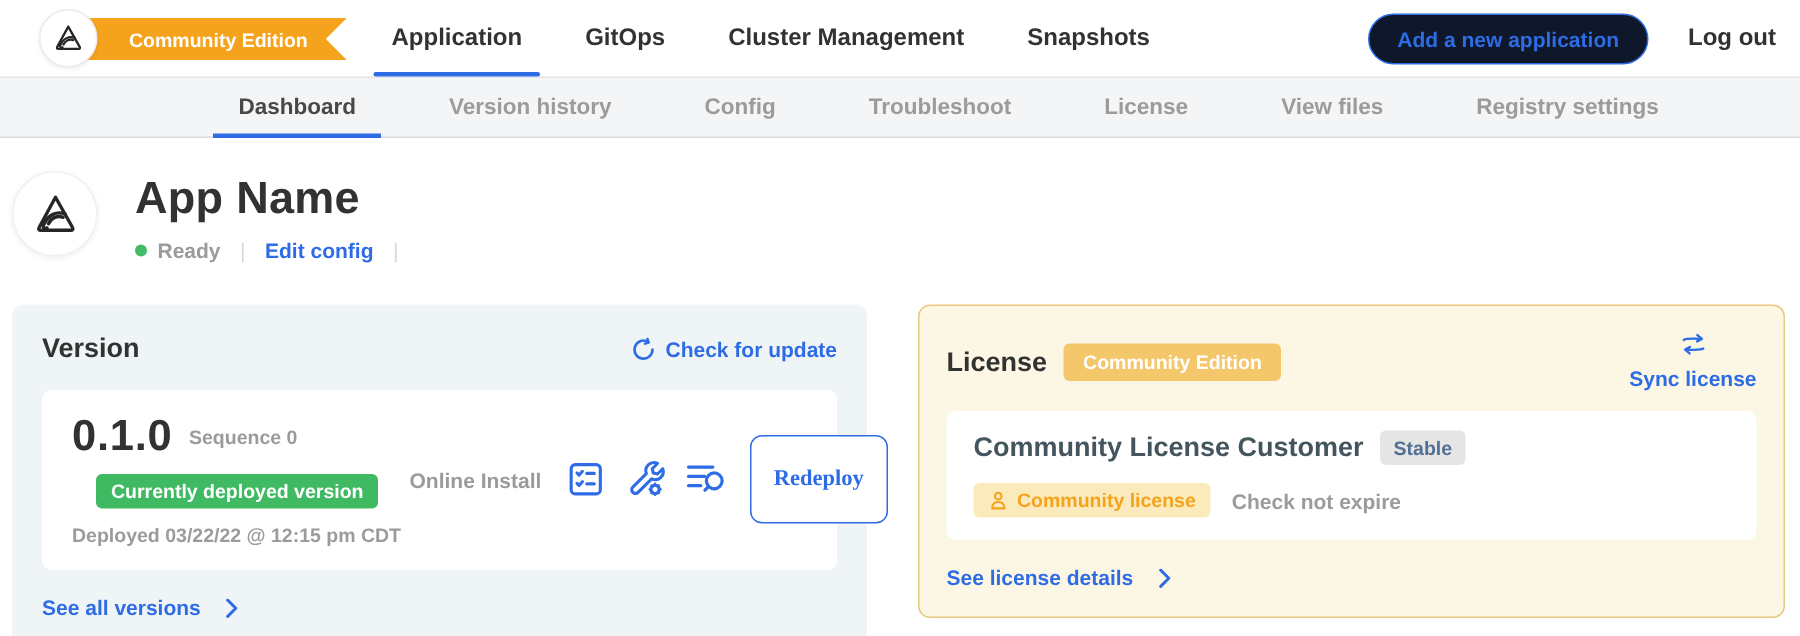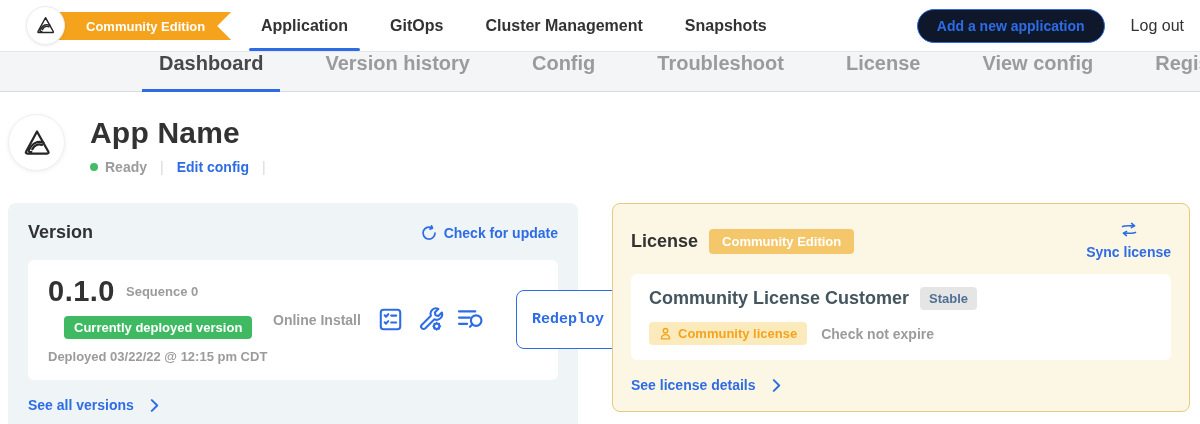--- a/index.html
+++ b/index.html
@@ -17,27 +17,27 @@
     display:flex; align-items:center; justify-content:center; z-index:2; }
   .topnav-items { display:flex; height:100%; margin-left:20px; }
   .topnav-item { position:relative; display:flex; align-items:center; height:100%; padding:0 21px;
     font-size:16px; font-weight:600; color:#323232; cursor:pointer; white-space:nowrap; }
   .topnav-item.active::after { content:""; position:absolute; left:9px; right:9px; bottom:0; height:3px;
     background:#2E6CE6; border-radius:2px; }
   .topnav-right { margin-left:auto; display:flex; align-items:center; gap:26px; }
   .add-app-btn { border:1.5px solid #2E6CE6; color:#2E6CE6; background:#0f172a; border-radius:17px;
     font-size:14px; font-weight:700; padding:8px 19px; cursor:pointer;
     font-family:"Liberation Sans",sans-serif; white-space:nowrap; }
-  .logout { font-size:16px; font-weight:400; color:#323232; cursor:pointer; }
+  .logout { font-size:16px; font-weight:700; color:#323232; cursor:pointer; }
 
   
   .subnav { height:41px; background:#F3F5F7; border-top:1px solid #E4E7E9; border-bottom:1px solid #D7DBDE;
     display:flex; align-items:stretch; padding-left:128px; }
-  .subnav-item { position:relative; display:flex; align-items:flex-start; padding:0 31px;
-    font-size:20px; font-weight:600; color:#9B9B9B; cursor:pointer; white-space:nowrap; }
+  .subnav-item { position:relative; display:flex; align-items:center; padding:0 31px;
+    font-size:15px; font-weight:600; color:#9B9B9B; cursor:pointer; white-space:nowrap; }
   .subnav-item.active { color:#484848; }
   .subnav-item.active::after { content:""; position:absolute; left:14px; right:14px; bottom:-1px; height:3px;
     background:#2E6CE6; }
 
   
   .app-header { display:flex; align-items:flex-start; padding:22px 0 0 8px; }
   .app-icon { width:57px; height:57px; border-radius:50%; background:#fff; border:1px solid #f0f0f0;
     box-shadow:0 1px 4px rgba(0,0,0,.07); display:flex; align-items:center; justify-content:center; flex:none; }
   .app-head-text { margin-left:25px; padding-top:2px; }
   .app-name { font-size:30px; font-weight:700; color:#323232; letter-spacing:.2px; }
@@ -63,21 +63,21 @@
   .ver-num-row { display:flex; align-items:center; }
   .ver-num { font-size:29px; font-weight:800; color:#323232; letter-spacing:.5px; }
   .ver-seq { font-size:13px; font-weight:600; color:#9B9B9B; margin-left:11px; }
   .deployed-badge { display:inline-block; margin-top:8px; background:#3FBA63; color:#fff;
     font-size:13px; font-weight:700; padding:4px 10px; border-radius:4px;margin-left:16px; }
   .deployed-at { margin-top:10px; font-size:13px; font-weight:600; color:#9B9B9B; white-space:nowrap; }
   .ver-right { display:flex; align-items:center; margin-left:auto; gap:13px; }
   .install-type { font-size:14px; font-weight:700; color:#9B9B9B; margin-right:3px; white-space:nowrap; }
   .action-icon { width:27px; height:27px; display:flex; align-items:center; justify-content:center; cursor:pointer; }
   .redeploy-btn { border:1.5px solid #2E6CE6; background:#fff; color:#2E6CE6; font-weight:700; font-size:15px;
-    border-radius:8px; padding:20px 15px; cursor:pointer; font-family:Liberation Mono, monospace; margin-left:19px; }
+    border-radius:8px; padding:20px 15px; cursor:pointer; font-family:Liberation Serif, serif; margin-left:3px; }
   .see-link { display:flex; align-items:center; gap:16px; margin-top:17px; color:#2E6CE6;
     font-size:14px; font-weight:700; cursor:pointer; }
 
   .license-card { width:578px; background:#FCF7E4; border:1px solid #E9C97D; border-radius:8px;
     padding:18px 18px 18px; }
   .license-head { display:flex; align-items:center; }
   .edition-badge { margin-left:11px; background:#F5C76B; color:#fff; font-size:13px; font-weight:700;
     padding:5px 13px; border-radius:4px; }
   .license-head .blue-link { margin-left:auto;flex-direction:column; }
   .license-inner { background:#fff; border-radius:6px; margin-top:14px; padding:13px 18px 15px; }
@@ -139,21 +139,21 @@
   <div class="subnav-item">
       <span>Config</span>
     </div>
   <div class="subnav-item">
       <span>Troubleshoot</span>
     </div>
   <div class="subnav-item">
       <span>License</span>
     </div>
   <div class="subnav-item">
-      <span>View config</span>
+      <span>View files</span>
     </div>
   <div class="subnav-item">
       <span>Registry settings</span>
     </div>
 </div>
 
 <div class="app-header">
   <div class="app-icon">
     <svg width="34" height="34" viewBox="0 0 32 32" fill="none" stroke="#262626" stroke-width="2.1" stroke-linecap="round" stroke-linejoin="round">
       <path d="M16 5.2 L26.6 24 q 1 1.9 -1.2 1.9 H7 q -2.2 0 -1.2 -1.9 Z"></path>

